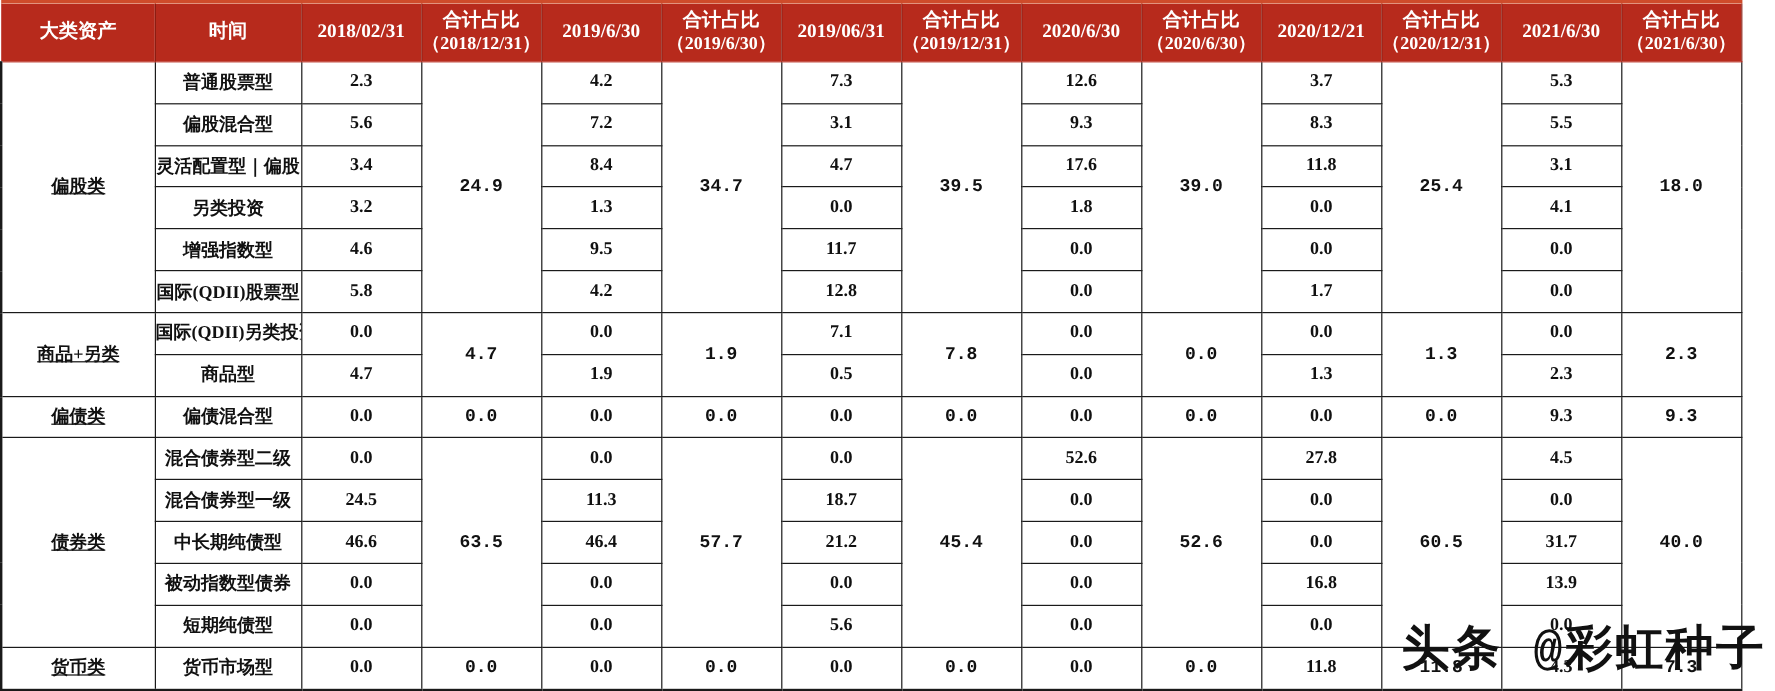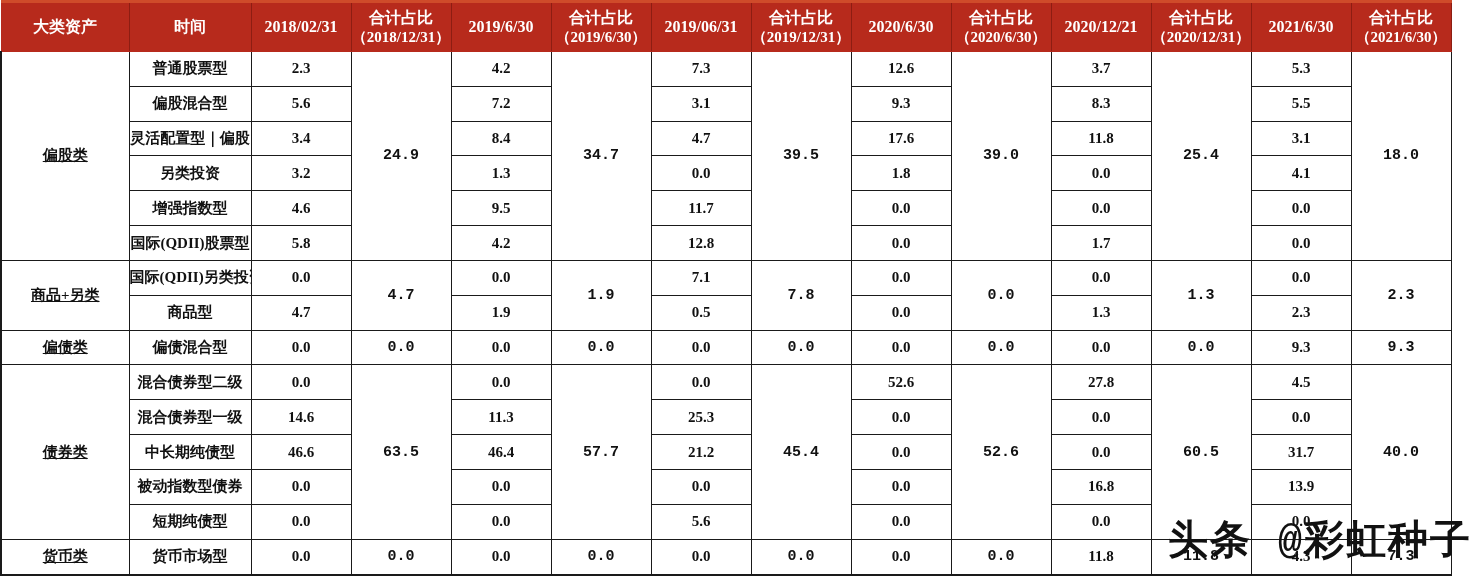--- a/index.html
+++ b/index.html
@@ -246,23 +246,23 @@
         <td class="total-cell" rowspan="5">45.4</td>
         <td class="num-cell">52.6</td>
         <td class="total-cell" rowspan="5">52.6</td>
         <td class="num-cell">27.8</td>
         <td class="total-cell" rowspan="5">60.5</td>
         <td class="num-cell">4.5</td>
         <td class="total-cell" rowspan="5">40.0</td>
       </tr>
       <tr>
         <td class="sub-cell">混合债券型一级</td>
-        <td class="num-cell">14.6</td>
+        <td class="num-cell">24.5</td>
         <td class="num-cell">11.3</td>
-        <td class="num-cell">25.3</td>
+        <td class="num-cell">18.7</td>
         <td class="num-cell">0.0</td>
         <td class="num-cell">0.0</td>
         <td class="num-cell">0.0</td>
       </tr>
       <tr>
         <td class="sub-cell">中长期纯债型</td>
         <td class="num-cell">46.6</td>
         <td class="num-cell">46.4</td>
         <td class="num-cell">21.2</td>
         <td class="num-cell">0.0</td>

